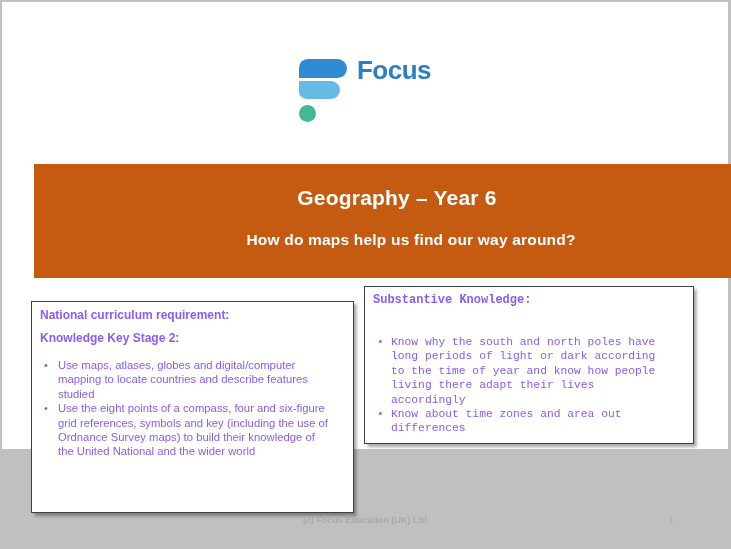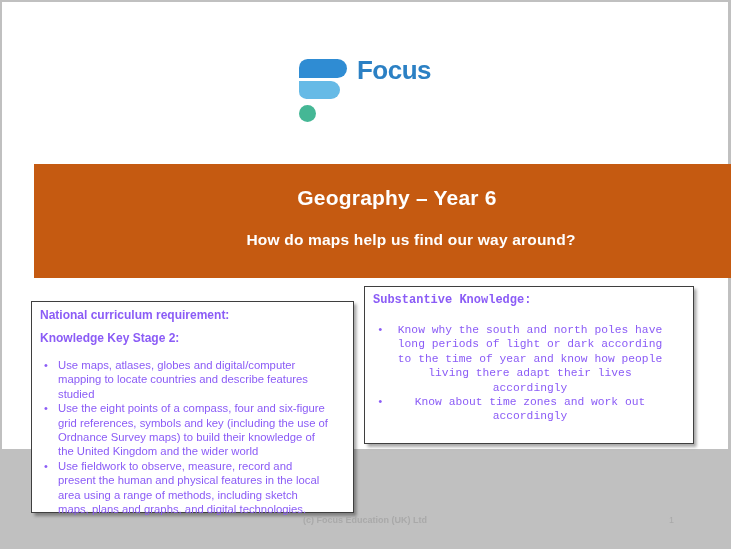--- a/index.html
+++ b/index.html
@@ -103,21 +103,21 @@
     font-size: 11.3px;
     line-height: 14.4px;
     margin-bottom: 0;
   }
   .box li::before {
     content: "\2022";
     position: absolute;
     left: 1px; top: 0;
     font-size: 11px;
   }
-  .box-right ul { margin-top: 16px; text-align: center; }
+  .box-right ul { margin-top: 28px; }
 
   
   .footer-copyright {
     position: absolute;
     left: 0; top: 513px; width: 100%;
     text-align: center;
     font-size: 9px;
     color: #a9a9a9;
     font-weight: bold;
   }
@@ -147,29 +147,28 @@
   <div class="banner">
     <div class="banner-title">Geography – Year 6</div>
     <div class="banner-subtitle">How do maps help us find our way around?</div>
   </div>
 
   <div class="box box-left">
     <p class="box-heading">National curriculum requirement:</p>
     <p class="box-heading">Knowledge Key Stage 2:</p>
     <ul>
       <li>Use maps, atlases, globes and digital/computer mapping to locate countries and describe features studied</li>
-      <li>Use the eight points of a compass, four and six-figure grid references, symbols and key (including the use of Ordnance Survey maps) to build their knowledge of the United Kingdom and the wider world</li>
-      <li>Use fieldwork to observe, measure, record and present the human and physical features in the local area using a range of methods, including sketch maps, plans and graphs, and digital technologies.</li>
+      <li>Use the eight points of a compass, four and six-figure grid references, symbols and key (including the use of Ordnance Survey maps) to build their knowledge of the United National and the wider world</li>
     </ul>
   </div>
 
   <div class="box box-right">
     <p class="box-heading">Substantive Knowledge:</p>
     <ul>
       <li>Know why the south and north poles have long periods of light or dark according to the time of year and know how people living there adapt their lives accordingly</li>
-      <li>Know about time zones and work out accordingly</li>
+      <li>Know about time zones and area out differences</li>
     </ul>
   </div>
 
   <div class="footer-copyright">(c) Focus Education (UK) Ltd</div>
   <div class="footer-page-number">1</div>
 
 </div>
 
 </body></html>

